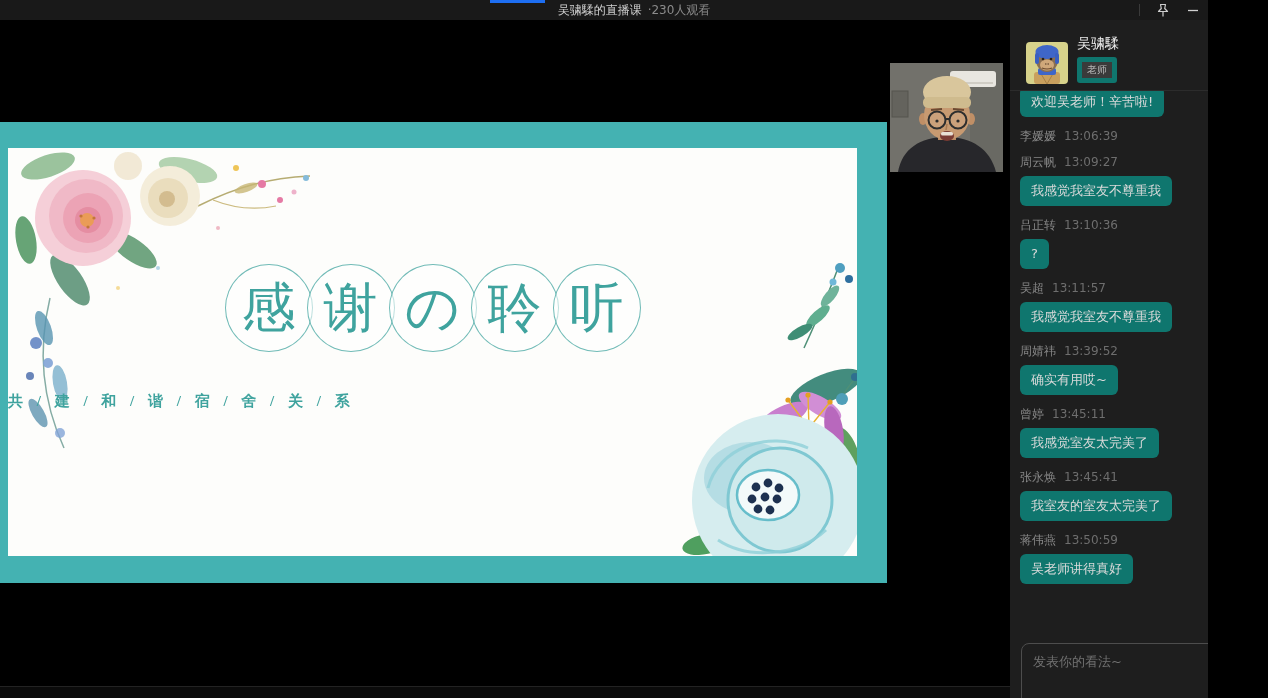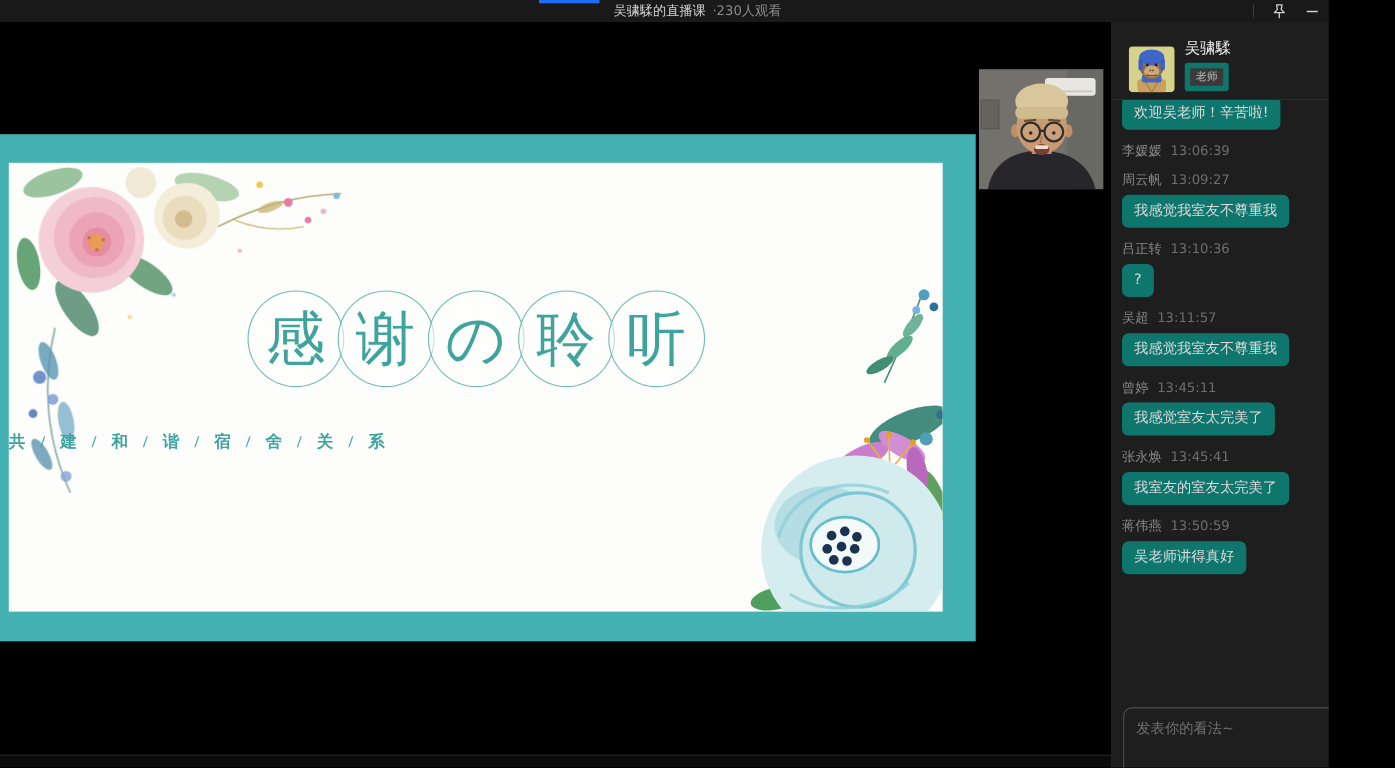--- a/index.html
+++ b/index.html
@@ -315,20 +315,24 @@
       <div class="msg">
         <div class="msg-meta"><span class="msg-name">吕正转</span><span class="msg-time">13:10:36</span></div>
         <span class="bubble">?</span>
       </div>
 
       <div class="msg">
         <div class="msg-meta"><span class="msg-name">吴超</span><span class="msg-time">13:11:57</span></div>
         <span class="bubble">我感觉我室友不尊重我</span>
       </div>
 
+      <div class="msg">
+        <div class="msg-meta"><span class="msg-name">周婧祎</span><span class="msg-time">13:39:52</span></div>
+        <span class="bubble">确实有用哎~</span>
+      </div>
 
       <div class="msg">
         <div class="msg-meta"><span class="msg-name">曾婷</span><span class="msg-time">13:45:11</span></div>
         <span class="bubble">我感觉室友太完美了</span>
       </div>
 
       <div class="msg">
         <div class="msg-meta"><span class="msg-name">张永焕</span><span class="msg-time">13:45:41</span></div>
         <span class="bubble">我室友的室友太完美了</span>
       </div>

